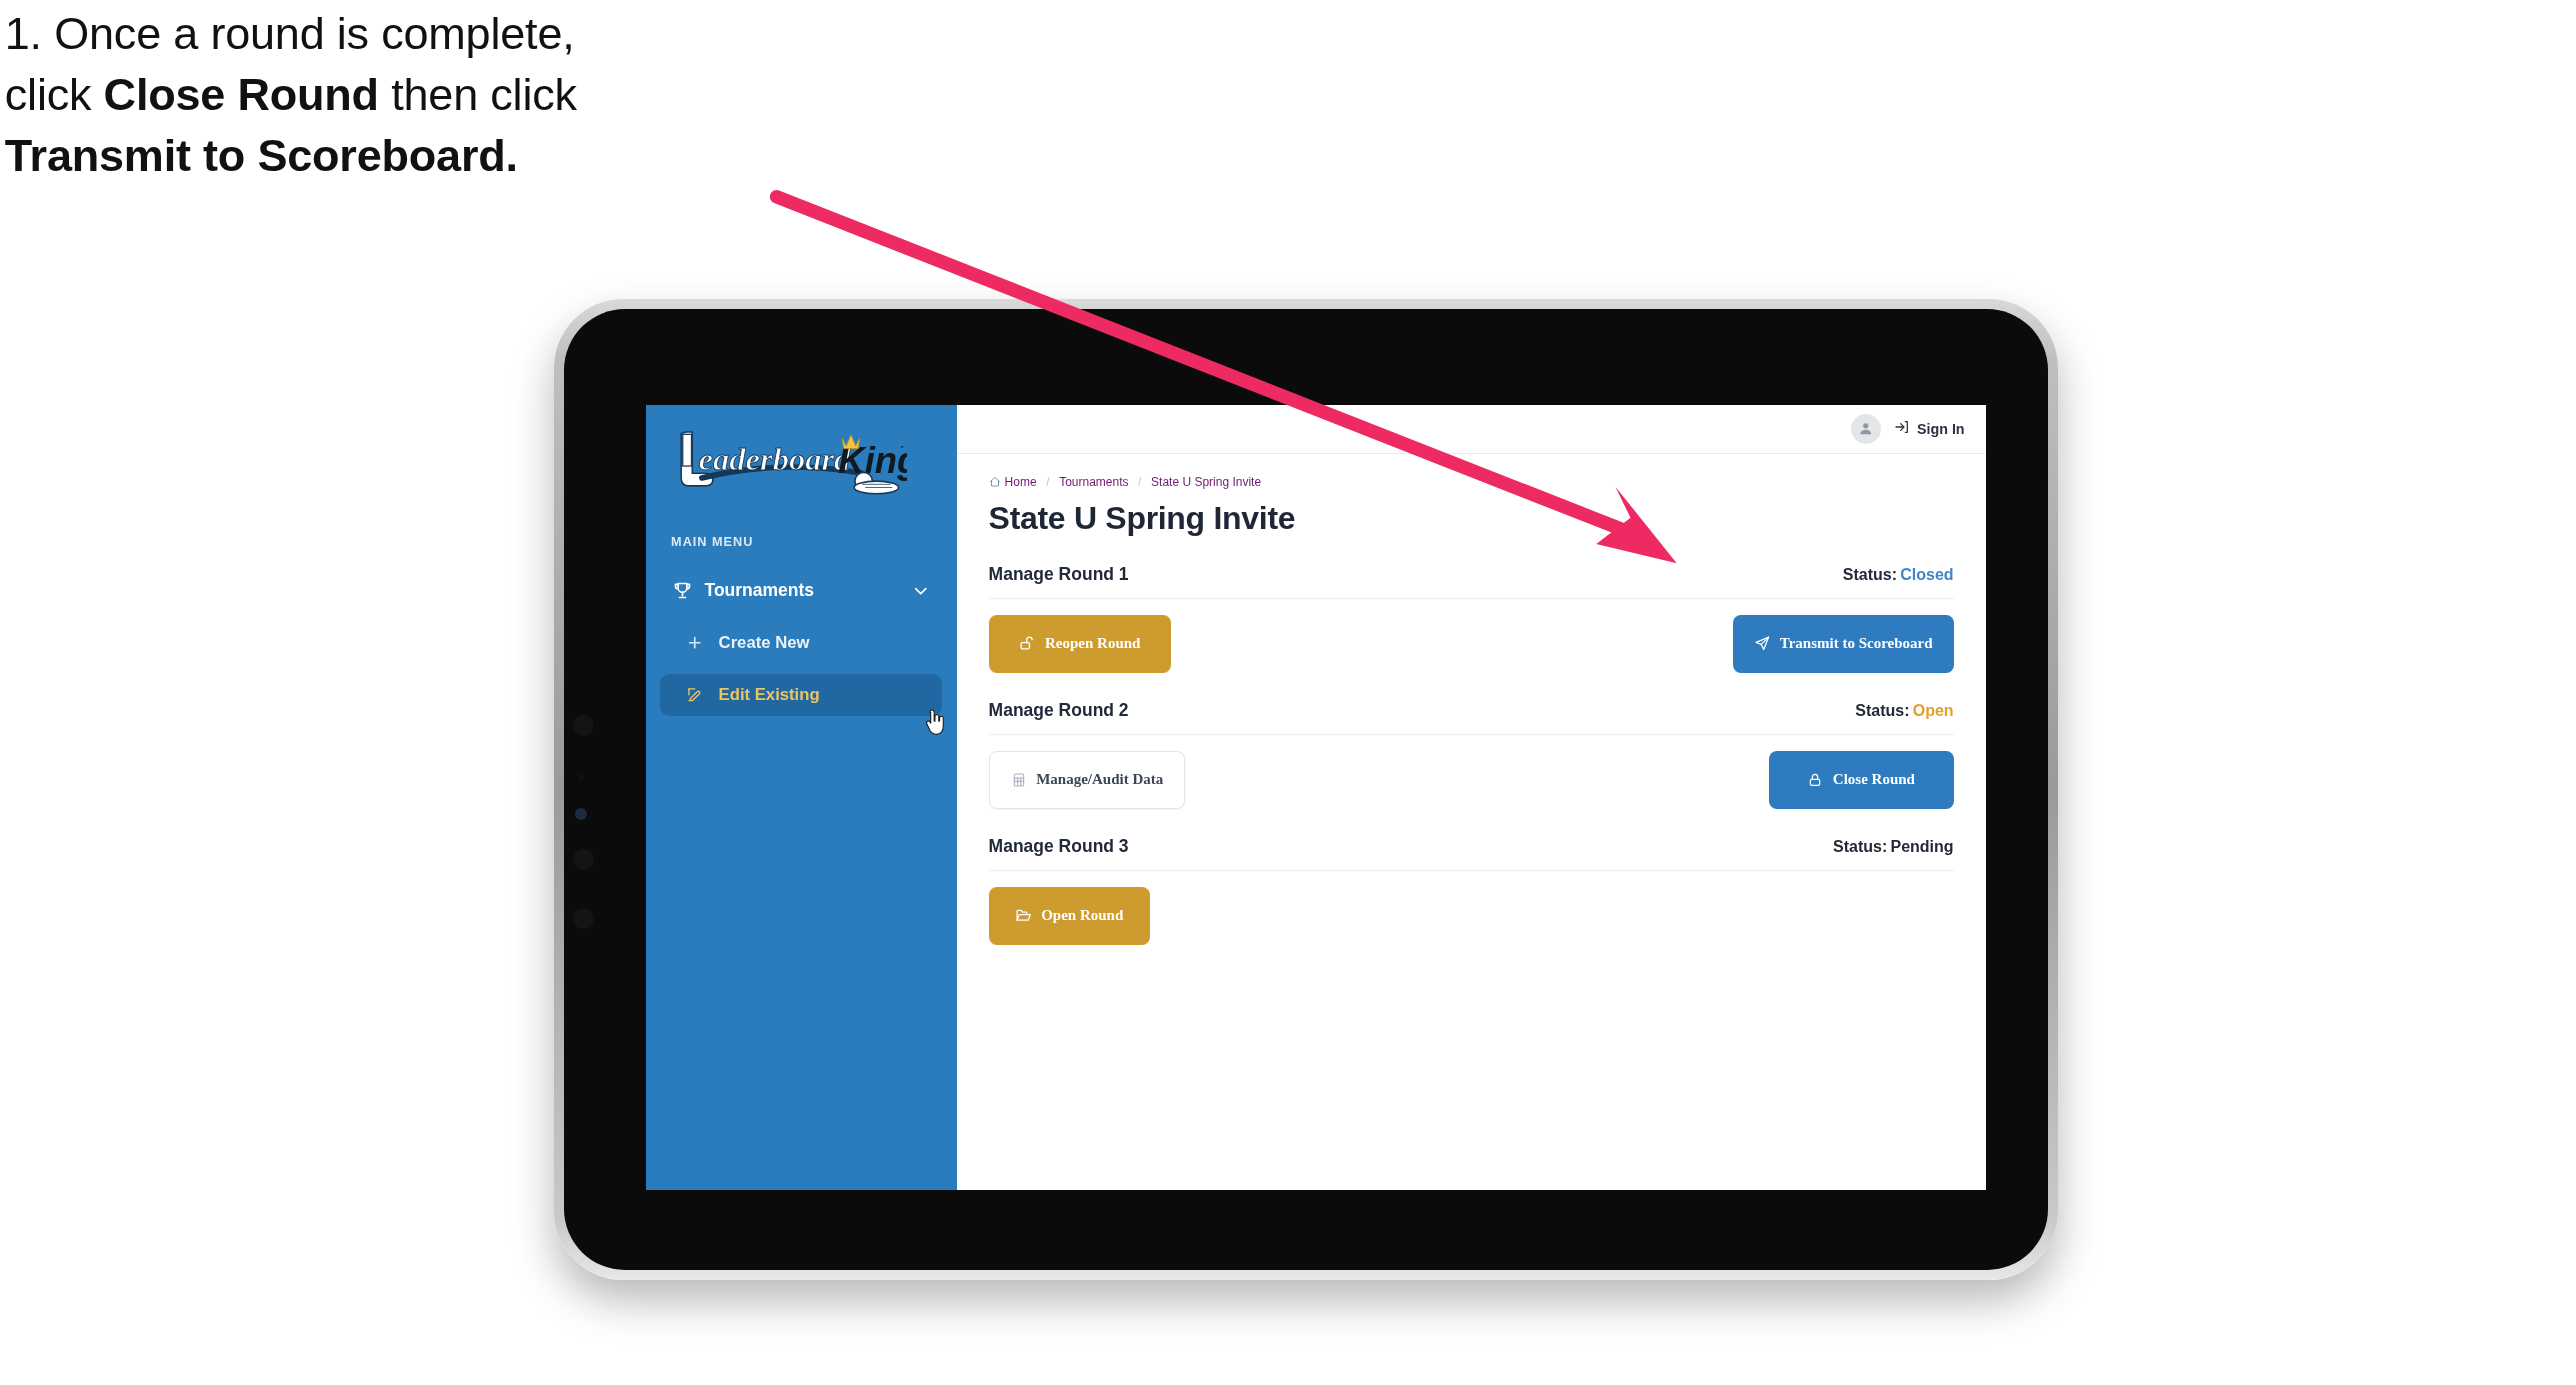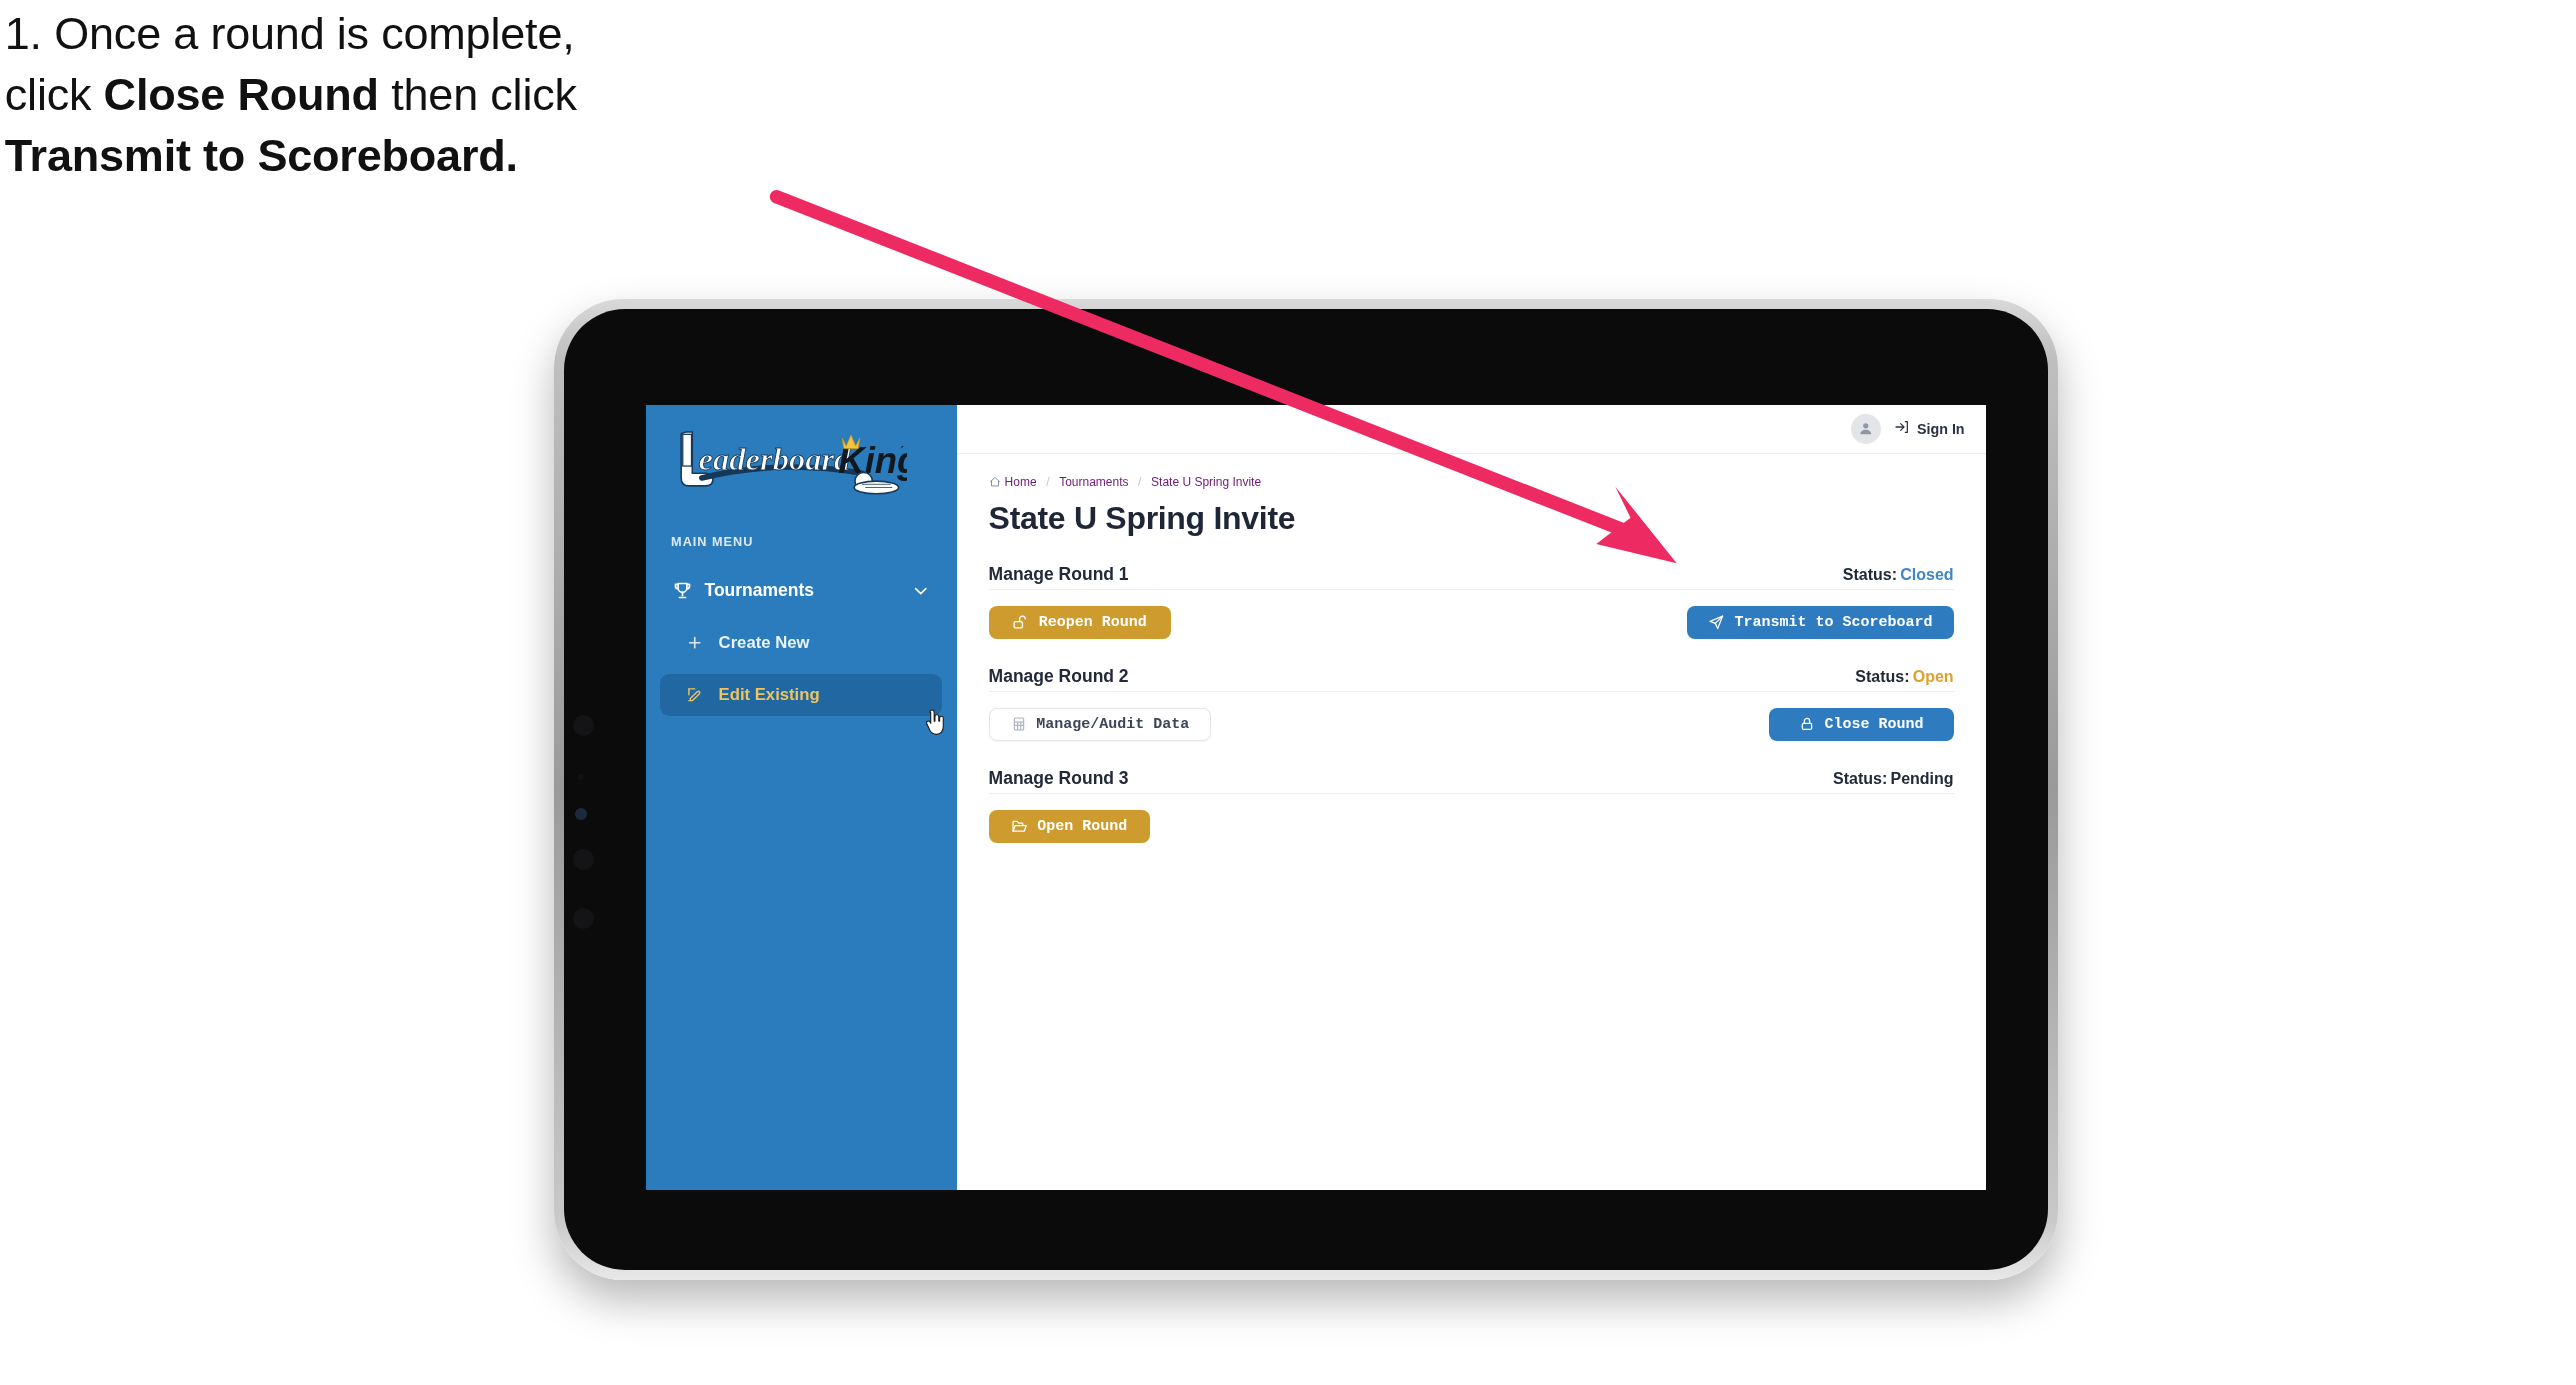--- a/index.html
+++ b/index.html
@@ -195,43 +195,43 @@
     margin-top: 11px;
     font-size: 32px;
     font-weight: 700;
     color: #1f2737;
     letter-spacing: -0.3px;
   }
 
   .round-block { margin-top: 27px; }
   .round-head {
     display: flex; align-items: baseline; justify-content: space-between;
-    padding-bottom: 4px;
+    padding-bottom: 13px;
     border-bottom: 0.8px solid #ededf1;
   }
   .round-name { font-size: 17.5px; font-weight: 700; color: #222a3a; }
   .round-status { font-size: 16px; font-weight: 700; color: #222a3a; }
   .round-status .val { margin-left: 3.2px; }
   .round-actions {
     display: flex; align-items: center; justify-content: space-between;
     margin-top: 16px;
   }
 
   .btn {
     display: inline-flex; align-items: center; justify-content: center;
     gap: 9.6px;
-    height: 33px;
+    height: 58px;
     padding: 0 21px;
     border-radius: 8px;
     font-size: 15px;
     font-weight: 700;
     border: none;
     cursor: pointer;
     white-space: nowrap;
-    font-family: Liberation Mono, monospace;
+    font-family: Liberation Serif, serif;
   }
   .btn-gold { background: #ce9b2e; color: #ffffff; min-width: 182px; }
   .btn-blue { background: #2e7cbf; color: #ffffff; min-width: 185px; }
   .btn-ghost {
     background: #ffffff; color: #3c4559;
     border: 0.8px solid #e3e5ea; min-width: 182px;
     box-shadow: 0 0.8px 1.6px rgba(0,0,0,0.04);
   }
   .btn .b-ico { display:inline-flex; align-items:center; justify-content:center; }
 

